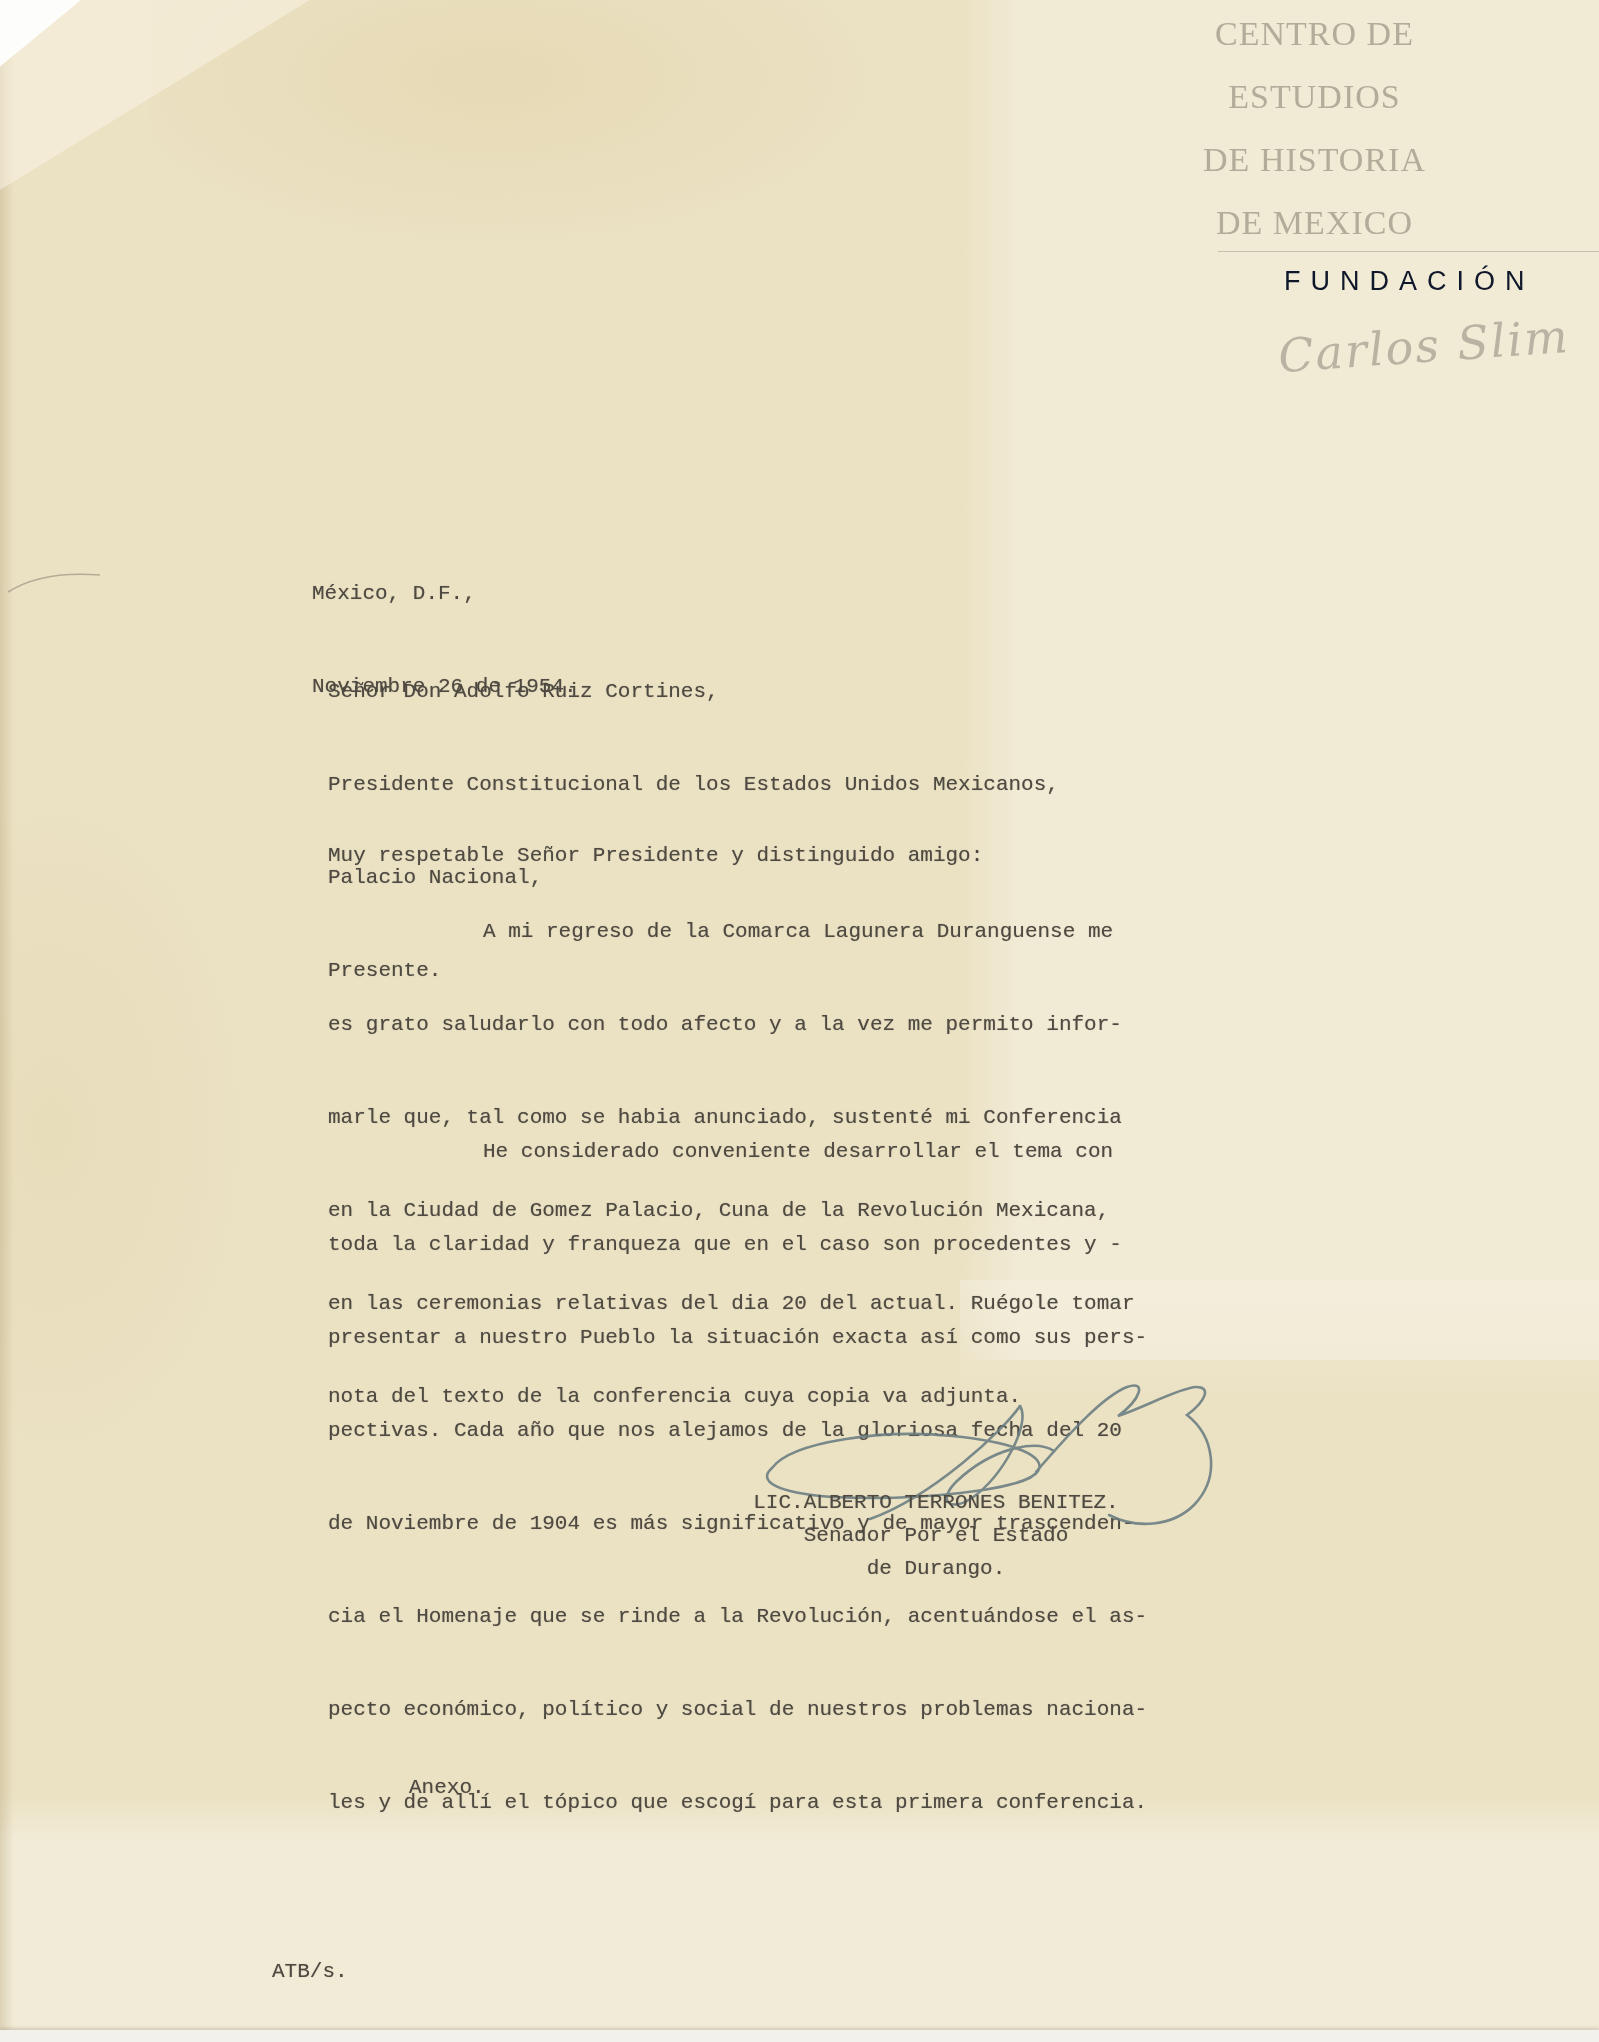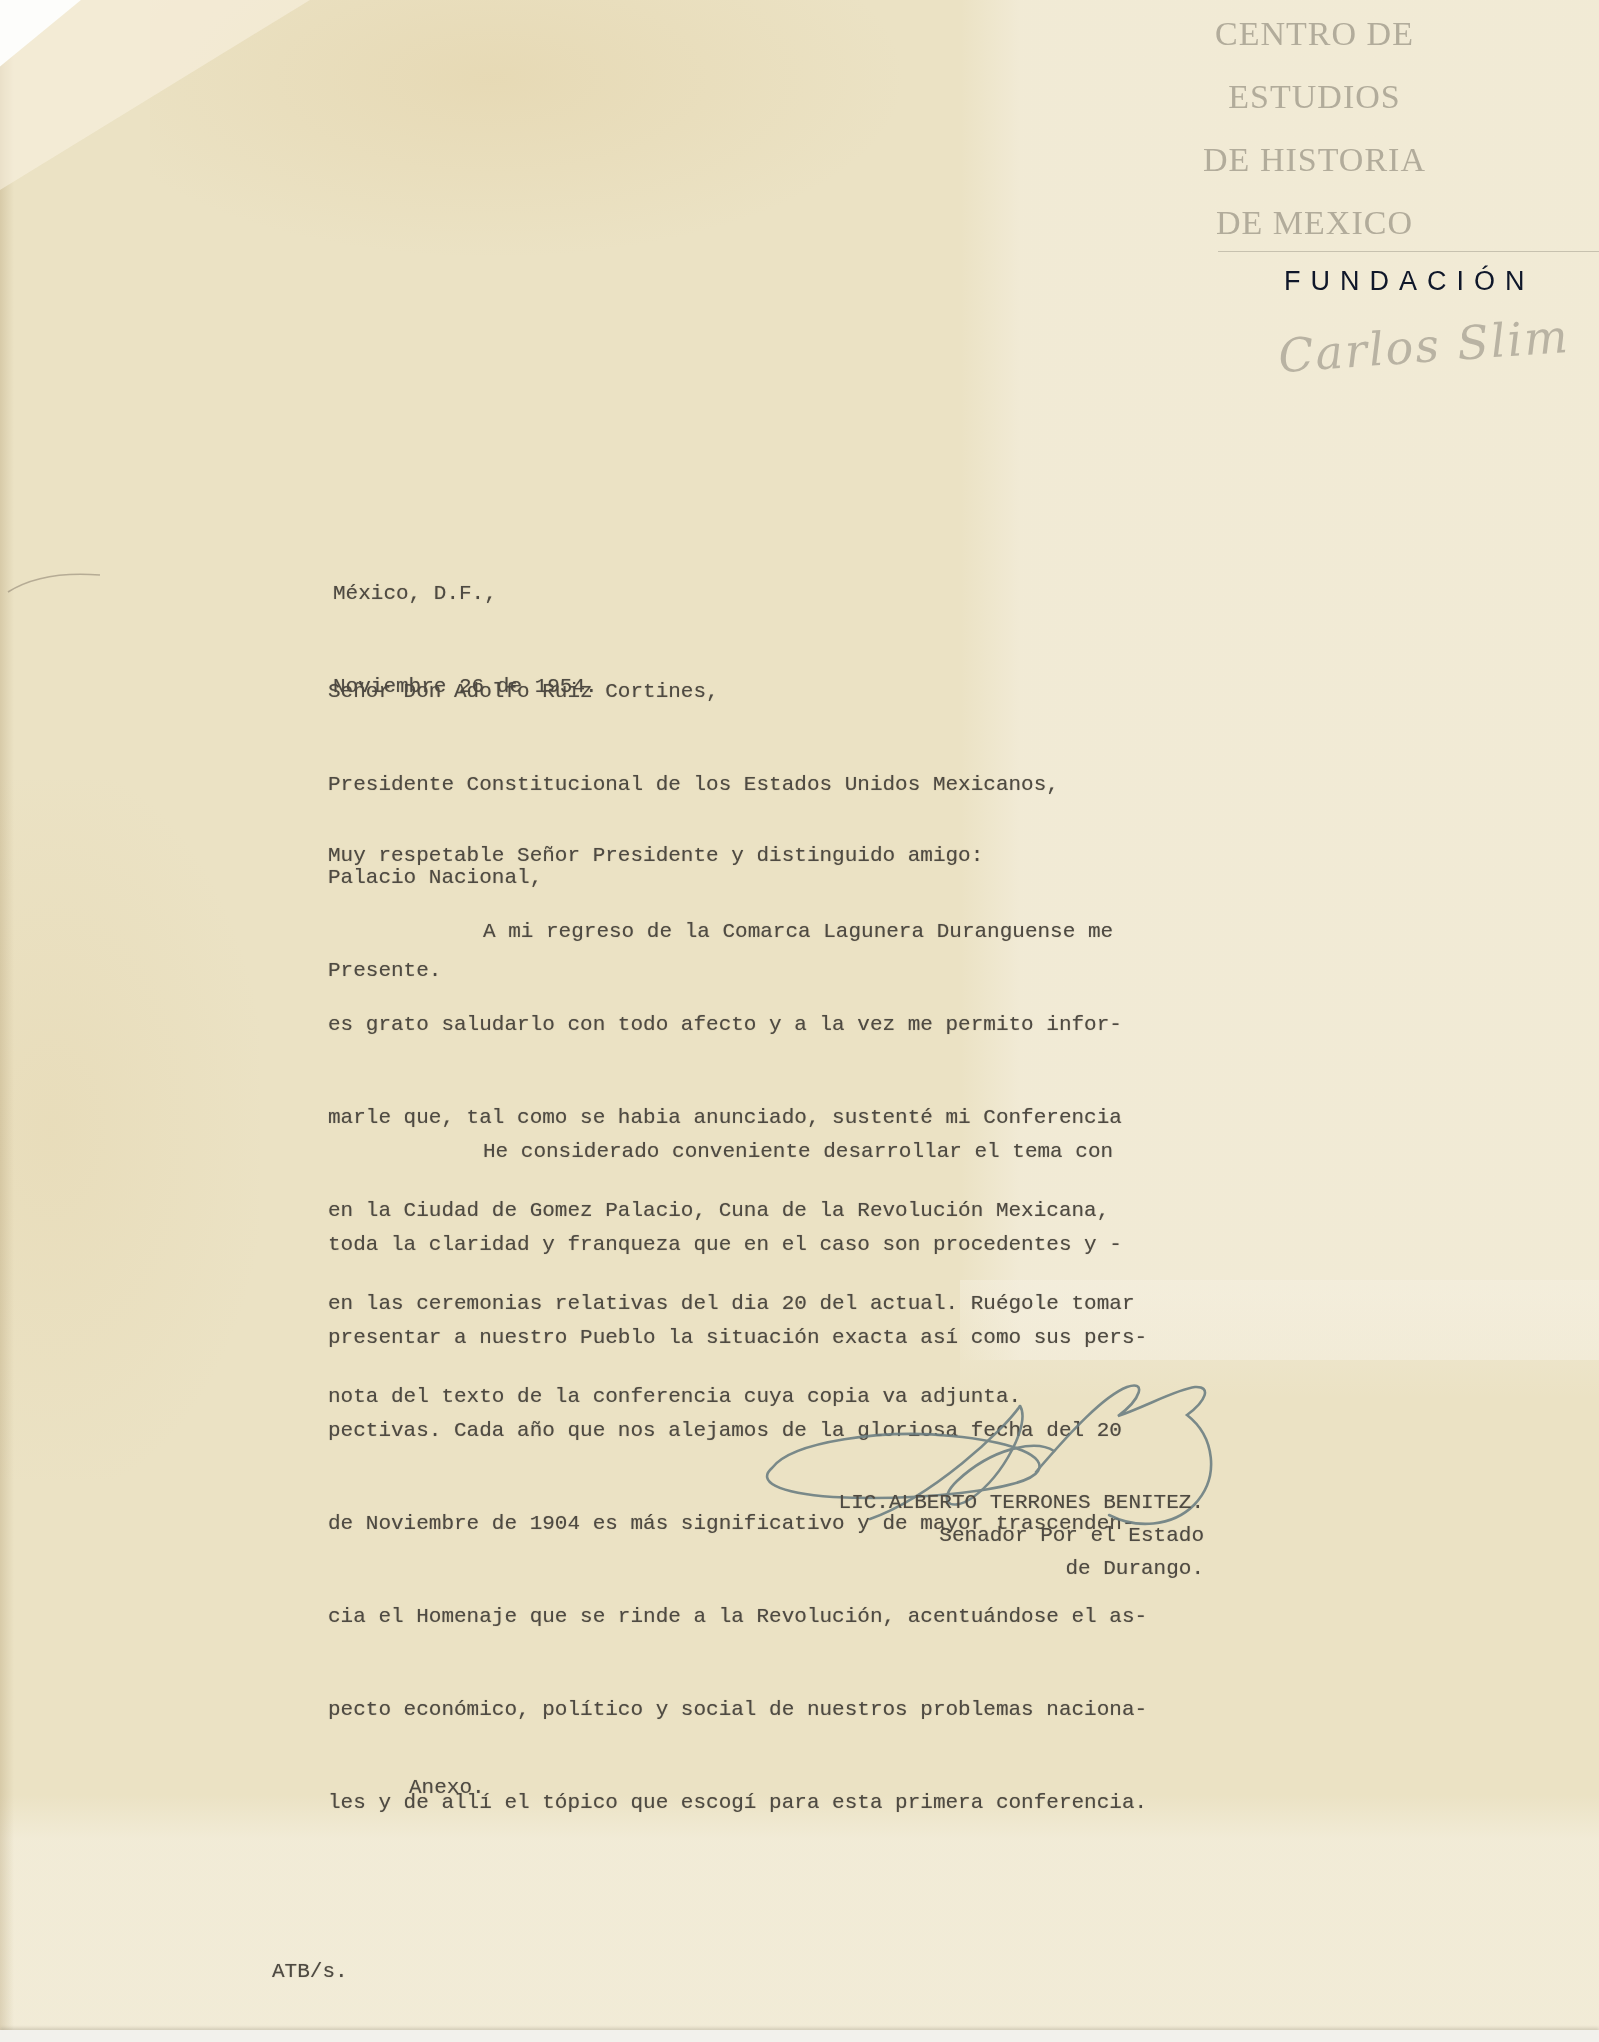--- a/index.html
+++ b/index.html
@@ -84,22 +84,22 @@
   .tw{
     position:absolute;
     color:#4e4a42;
     font-size:21px;line-height:31px;
     white-space:pre;
     text-shadow:0 0 1px rgba(70,62,48,.45);
   }
   .tw span{display:block;}
   .tw span.ind{padding-left:155px;margin-top:14px;}
   #sig-block{
-    position:absolute;left:780px;top:1486px;width:424px;
-    text-align:right;
+    position:absolute;left:724px;top:1486px;width:424px;
+    text-align:center;
     color:#4e4a42;font-size:21px;line-height:33px;
     text-shadow:0 0 1px rgba(70,62,48,.45);
   }
   #sig-block span{display:block;}
   
   #sig-svg,#marks-svg{position:absolute;left:0;top:0;pointer-events:none;}
 </style>
 </head>
 <body>
 
@@ -118,21 +118,21 @@
   <div id="watermark">
     <div>CENTRO DE</div>
     <div>ESTUDIOS</div>
     <div>DE HISTORIA</div>
     <div>DE MEXICO</div>
   </div>
   <div id="wm-rule"></div>
   <div id="wm-fundacion">FUNDACIÓN</div>
   <div id="wm-script">Carlos Slim</div>
 
-  <div class="tw" style="left:333px;top:516px;">
+  <div class="tw" style="left:312px;top:516px;">
     <span>México, D.F.,</span>
     <span>Noviembre 26 de 1954.</span>
   </div>
 
   <div class="tw" style="left:328px;top:614px;">
     <span>Señor Don Adolfo Ruiz Cortines,</span>
     <span>Presidente Constitucional de los Estados Unidos Mexicanos,</span>
     <span>Palacio Nacional,</span>
     <span>Presente.</span>
   </div>

